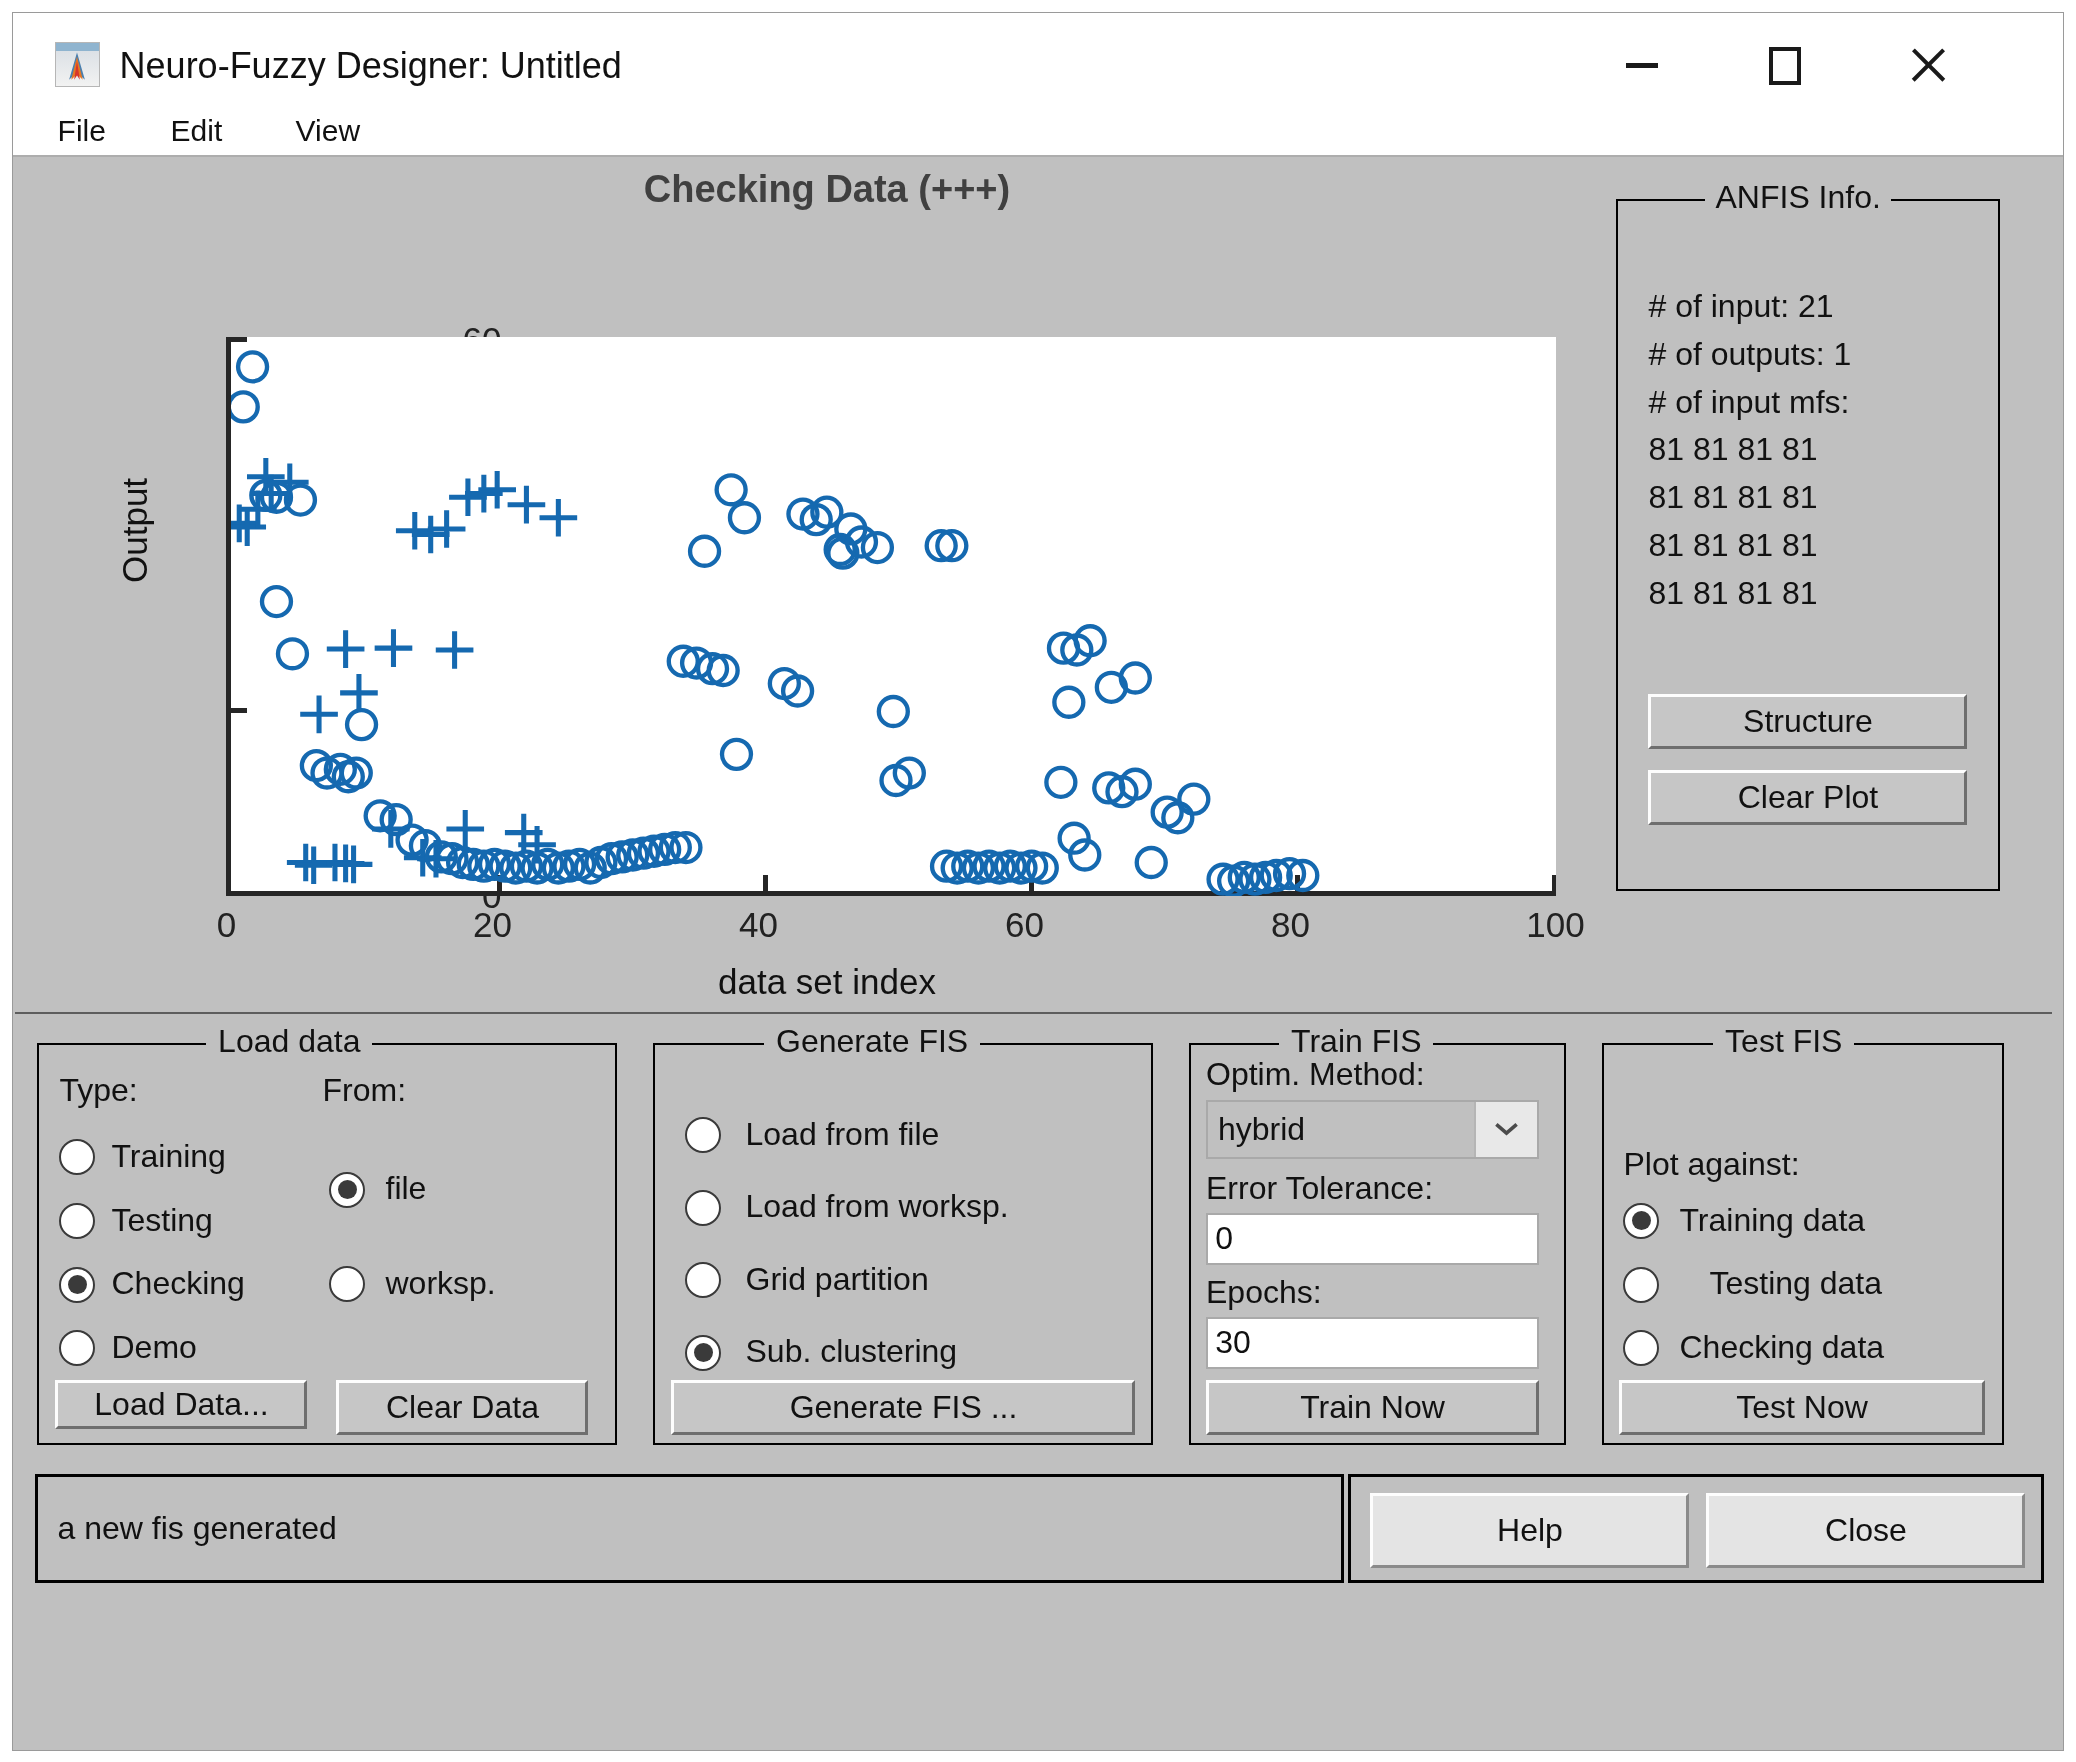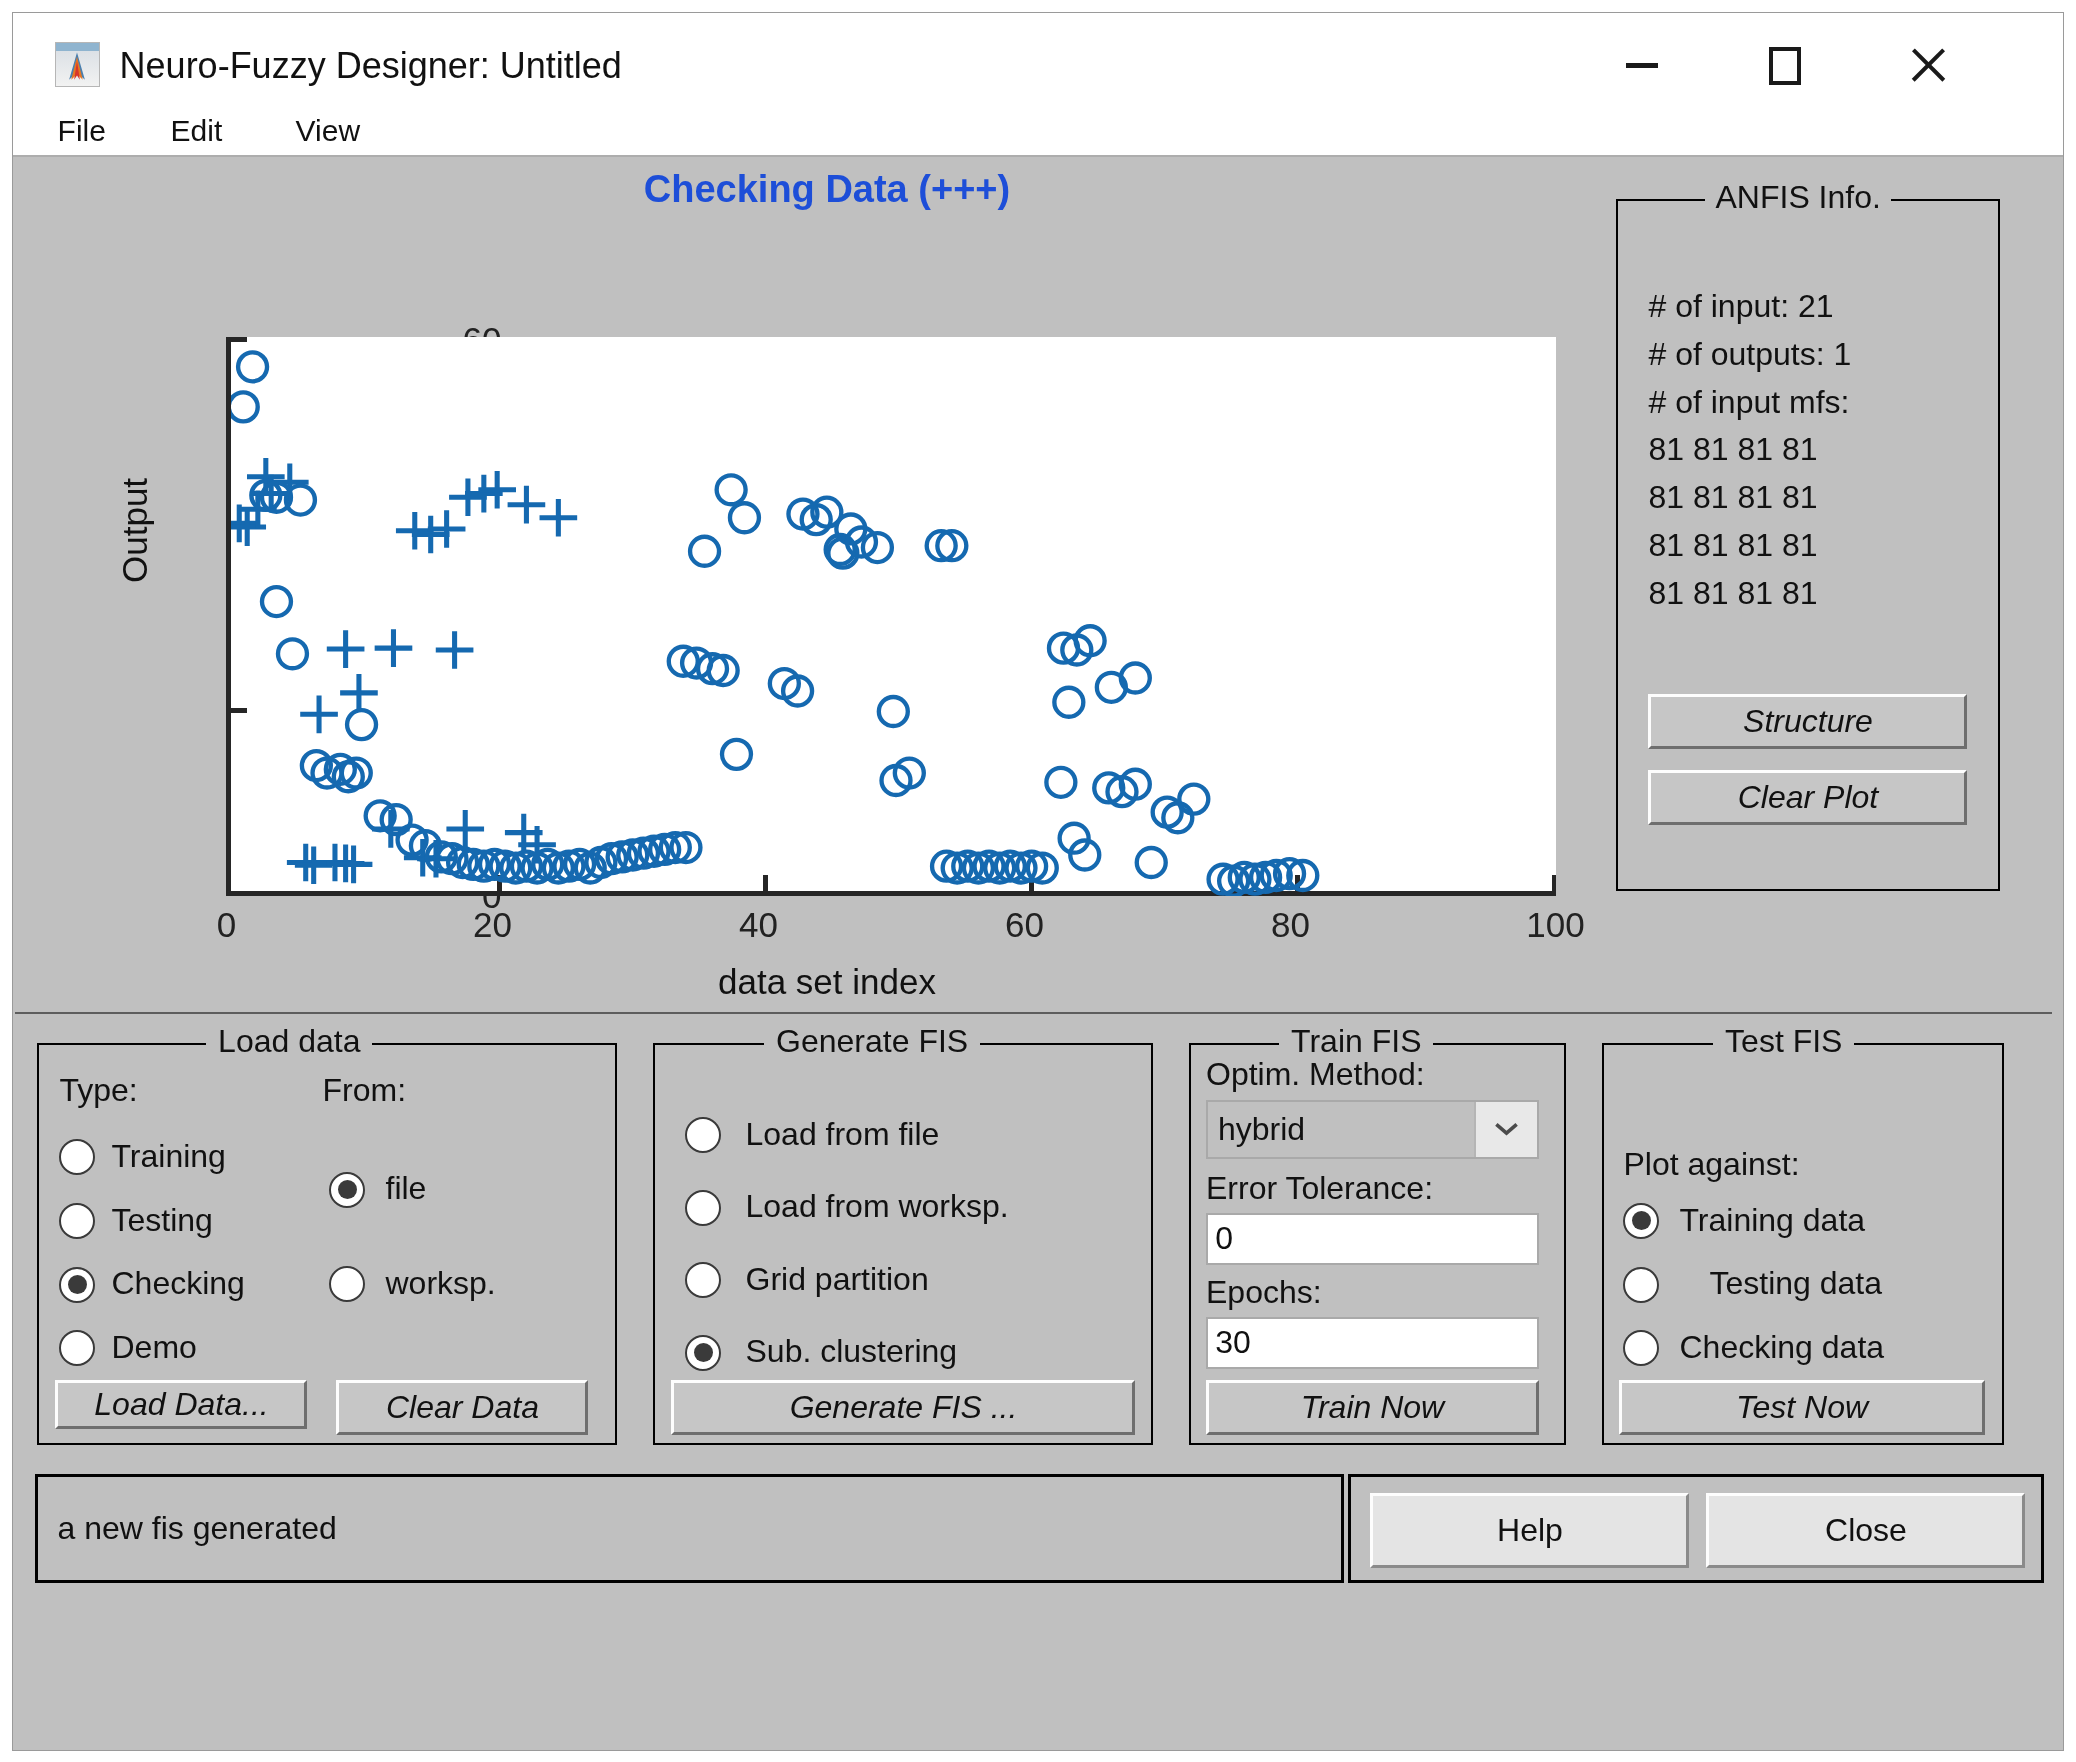--- a/index.html
+++ b/index.html
@@ -31,21 +31,21 @@
   .menu-item{position:absolute;top:5.8px;font-size:30px;color:#111;cursor:default;}
   .m0{left:45px;} .m1{left:158px;} .m2{left:283px;}
 
   
   .body-area{position:absolute;left:0;top:144px;right:0;bottom:0;background:#c0c0c0;}
 
   
   .plot-region{position:absolute;left:2.9px;top:2.9px;width:2037px;height:855px;
     background:#c0c0c0;border-bottom:2.9px solid #5d5d5d;box-sizing:border-box;}
   .plot-title{position:absolute;left:449px;top:8.7px;width:725px;text-align:center;
-    font-size:38px;font-weight:bold;color:#1d4ed8;}
+    font-size:38px;font-weight:bold;color:#404040;}
   .axes{position:absolute;left:211px;top:178px;width:1330px;height:559px;background:#ffffff;
     border-left:5px solid #262626;border-bottom:5px solid #262626;box-sizing:border-box;}
   .axes svg{position:absolute;left:0;top:0;}
   .ylabel{position:absolute;left:-116px;top:246px;font-size:35px;color:#111;
     transform:rotate(-90deg);transform-origin:left top;white-space:nowrap;}
   .ytick{position:absolute;right:1551px;font-size:35px;color:#222;text-align:right;width:101px;}
   .xtick{position:absolute;top:746px;font-size:35px;color:#222;text-align:center;width:116px;}
   .xlabel{position:absolute;left:507px;top:803px;width:609px;text-align:center;font-size:35px;color:#111;}
   .tickmark{position:absolute;background:#262626;}
 
@@ -53,21 +53,21 @@
   .groupbox{position:absolute;border:2.9px solid #000;box-sizing:border-box;}
   .groupbox > .gb-title{position:absolute;top:-22px;background:#c0c0c0;padding:0 10px;
     font-size:32px;color:#111;white-space:nowrap;}
 
   .anfis-box{left:1601px;top:40px;width:384px;height:692px;}
   .anfis-line{position:absolute;left:30px;font-size:32px;color:#111;white-space:nowrap;}
 
   
   .mbtn{position:absolute;background:#c6c6c6;border-top:3.6px solid #fdfdfd;border-left:3.6px solid #fdfdfd;
     border-right:3.6px solid #6e6e6e;border-bottom:3.6px solid #6e6e6e;box-sizing:border-box;
-    display:flex;align-items:center;justify-content:center;font-size:32px;color:#111;cursor:default;font-style:italic;}
+    display:flex;align-items:center;justify-content:center;font-size:32px;color:#111;cursor:default;}
 
   
   .bottom-row{position:absolute;left:2.9px;top:864px;width:2037px;height:442px;}
   .panel{position:absolute;border:2.9px solid #000;box-sizing:border-box;background:#c0c0c0;}
   .p-title{position:absolute;top:-22px;background:#c0c0c0;padding:0 11.6px;font-size:32px;color:#111;white-space:nowrap;}
 
   .p-load{left:22px;top:22px;width:580px;height:402px;}
   .p-gen{left:638px;top:22px;width:500px;height:402px;}
   .p-train{left:1174px;top:22px;width:377px;height:402px;}
   .p-test{left:1587px;top:22px;width:402px;height:402px;}

